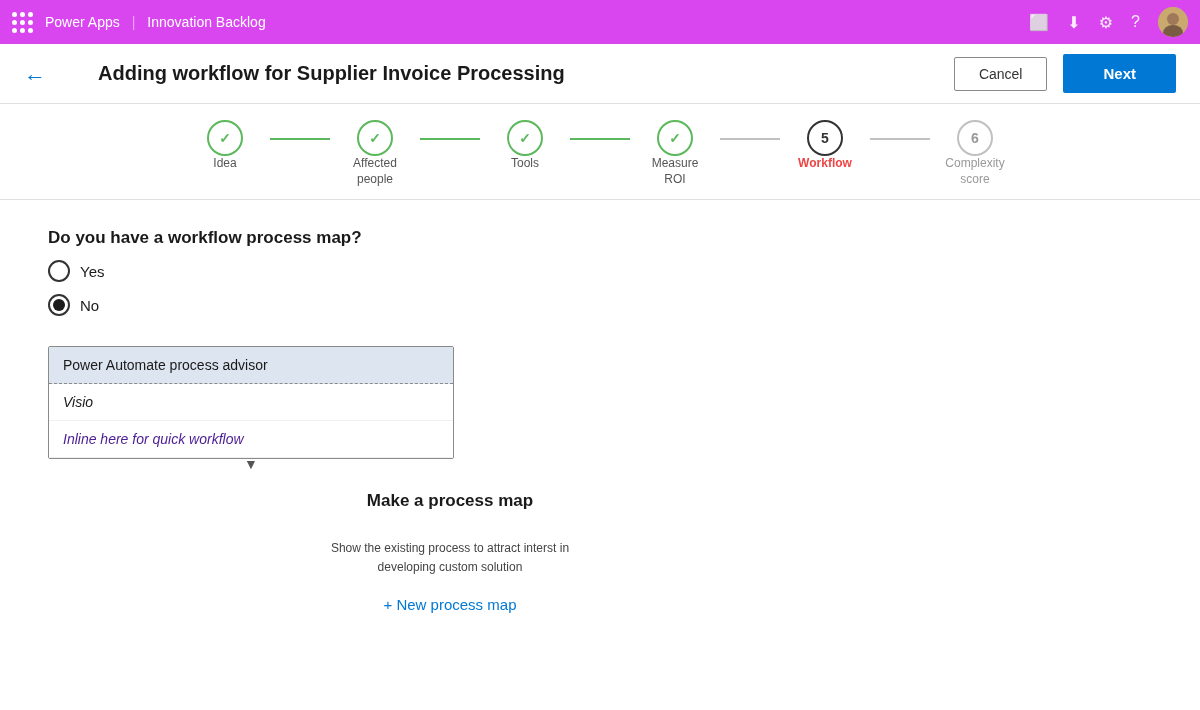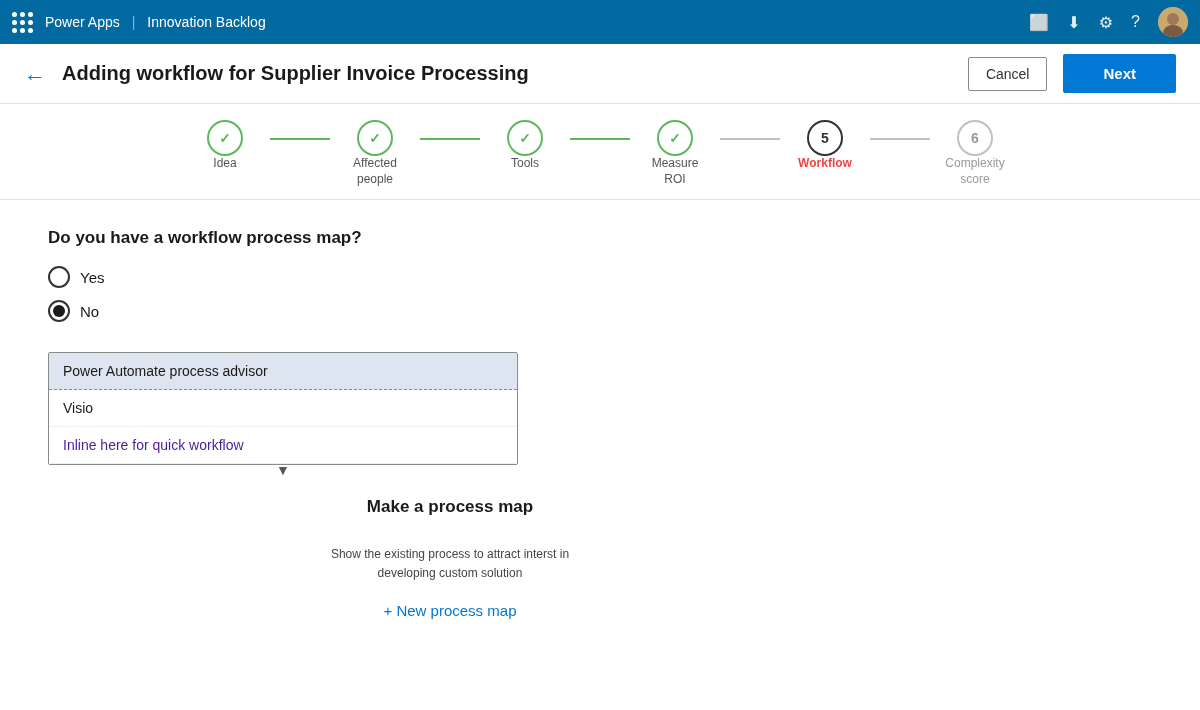--- a/index.html
+++ b/index.html
@@ -1,20 +1,20 @@
 <!DOCTYPE html>
 <html><head>
   <meta charset="utf-8">
   <style>
     * { box-sizing: border-box; margin: 0; padding: 0; }
     body { font-family: 'Segoe UI', Arial, sans-serif; background: #fff; width: 1200px; height: 710px; overflow: hidden; }
 
     
     .topbar {
-      background: #0369a1;
+      background: #d946ef;
       height: 44px;
       display: flex;
       align-items: center;
       padding: 2px 12px;
       gap: 12px;
     }
     .topbar-title {
       color: #fff;
       font-size: 14px;
       font-weight: 400;
@@ -56,26 +56,27 @@
       cursor: pointer;
       text-decoration: none;
       display: flex;
       align-items: center;
     }
     .page-title {
       font-size: 20px;
       font-weight: 600;
       color: #1a1a1a;
       flex: 1;
+      margin-left: 36px;
     }
     .btn-cancel {
       border: 1px solid #8a8a8a;
       background: #fff;
       color: #333;
-      padding: 8px 17px;
+      padding: 8px 24px;
       font-size: 14px;
       cursor: pointer;
       border-radius: 2px;
     }
     .btn-next {
       background: #0078d4;
       color: #fff;
       border: none;
       padding: 11px 40px;
       font-size: 15px;
@@ -144,21 +145,21 @@
     
     .main-content {
       padding: 28px 48px;
       max-width: 900px;
     }
 
     .section-question {
       font-size: 17px;
       font-weight: 600;
       color: #1a1a1a;
-      margin-bottom: 18px;
+      margin-bottom: 12px;
     }
 
     .radio-group {
       display: flex;
       flex-direction: column;
       gap: 12px;
       margin-bottom: 30px;
     }
     .radio-item {
       display: flex;
@@ -187,38 +188,39 @@
       font-size: 17px;
       font-weight: 600;
       color: #1a1a1a;
       margin-bottom: 14px;
     }
 
     
     .dropdown-container {
       border: 1.5px solid #8a8a8a;
       border-radius: 2px;
-      width: 470px;
+      width: 406px;
       background: #fff;
       position: relative;
     }
     .dropdown-selected {
       background: #dde5f0;
       padding: 10px 14px;
       font-size: 14px;
       color: #1a1a1a;
       cursor: pointer;
       border-bottom: 1px dashed #8a8a8a;
     }
     .dropdown-option {
       padding: 10px 14px;
       font-size: 14px;
       color: #1a1a1a;
       cursor: pointer;
       border-bottom: 1px solid #f0f0f0;
+      font-style: italic;
     }
     .dropdown-option:last-child { border-bottom: none; }
     .dropdown-option.inline-option { color: #4c1d95; }
     .dropdown-arrow {
       position: absolute;
       bottom: -14px;
       left: 50%;
       transform: translateX(-50%);
       font-size: 14px;
       color: #555;

